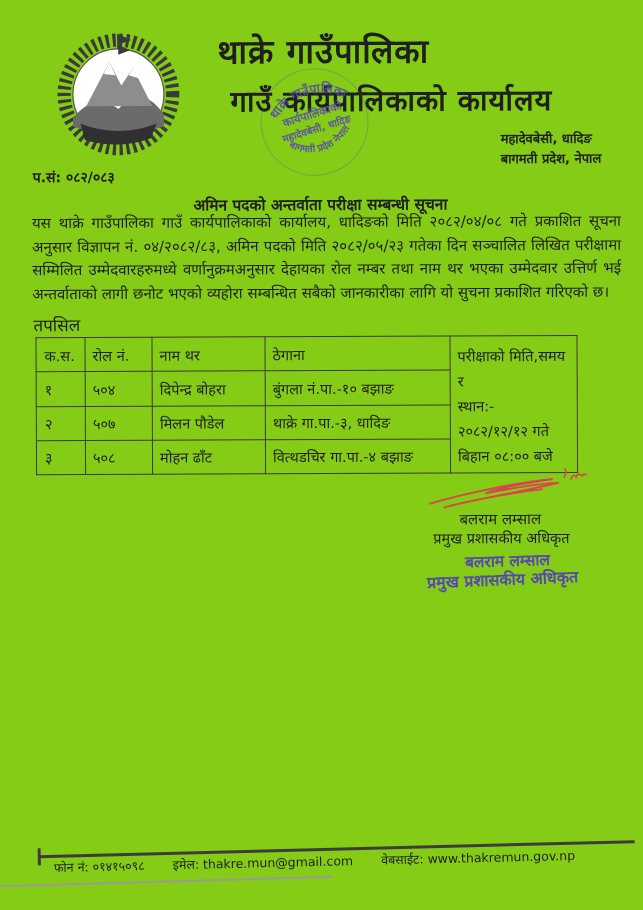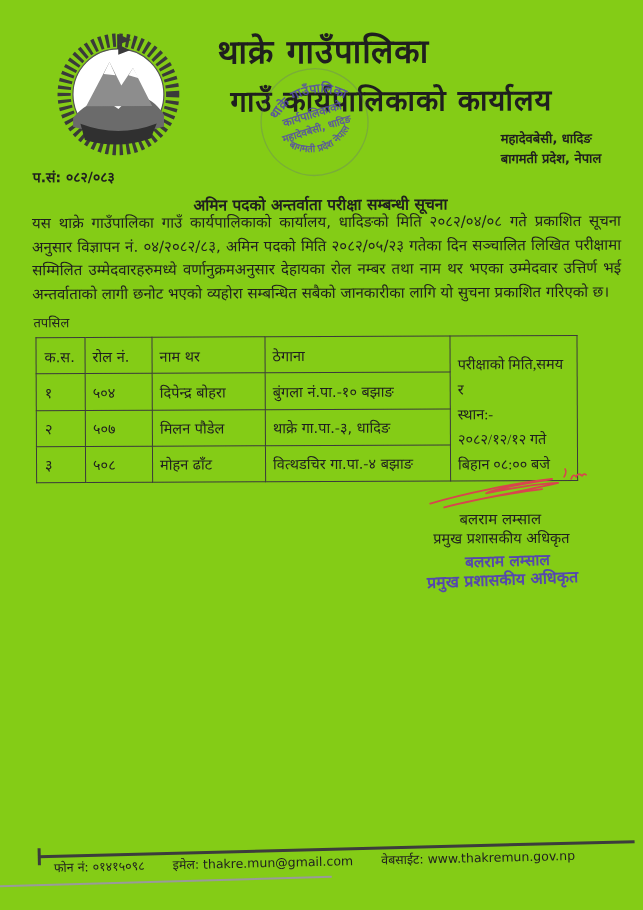--- a/index.html
+++ b/index.html
@@ -14,30 +14,30 @@
   
   .emblem{left:46px;top:26px;width:148px;height:132px;}
   .title1{left:150px;top:28px;width:350px;text-align:center;font-size:33px;font-weight:700;letter-spacing:1px;}
   .title2{left:218px;top:80px;width:350px;text-align:center;font-size:29px;font-weight:700;letter-spacing:1px;}
   .stamp{left:252px;top:58px;width:128px;height:128px;transform:rotate(-17deg);opacity:.85;}
   .addr{left:502px;top:130px;font-size:13px;font-weight:600;line-height:20px;}
   .refno{left:34px;top:166px;font-size:14px;font-weight:600;}
   .issuedate{left:440px;top:182px;width:180px;text-align:right;font-size:15px;font-weight:600;}
   .subject{left:0;top:193px;width:643px;text-align:center;font-size:15.5px;font-weight:600;}
   .bodytext{left:33px;top:211px;width:589px;font-size:15px;line-height:23.5px;text-align:justify;}
-  .tapasil{left:34px;top:312px;font-size:13px;}
+  .tapasil{left:34px;top:312px;font-size:17px;}
   
   .tblwrap{left:36px;top:336px;}
   table{border-collapse:collapse;}
   td{border:1.6px solid #3b3b3b;font-size:14.5px;padding:3px 7px;height:26px;vertical-align:middle;background:transparent;}
   td.c-sn{width:33px;text-align:left;padding-left:8px;}
   td.c-roll{width:52px;margin-left:36px;}
   td.c-name{width:98px;}
   td.c-addr{width:170px;}
-  td.c-exam{width:112px;vertical-align:top;padding-top:16px;font-family:Liberation Serif, serif;}
+  td.c-exam{width:112px;vertical-align:top;padding-top:8px;}
   .examline{font-size:14.5px;line-height:25px;}
   
   .sig-scribble{left:424px;top:468px;width:168px;height:48px;}
   .sig-name{left:430px;top:509px;width:140px;text-align:center;font-size:15px;}
   .sig-desig{left:406px;top:528px;width:190px;text-align:center;font-size:14.5px;}
   .stamp-name{left:432px;top:550px;width:150px;text-align:center;font-size:15.5px;font-weight:700;color:#5548ae;transform:rotate(-1.5deg);}
   .stamp-desig{left:402px;top:569px;width:200px;text-align:center;font-size:16px;font-weight:700;color:#5548ae;transform:rotate(-2deg);}
   
   .rule-tick{left:36px;top:847px;width:2.5px;height:17px;background:#3c3c3c;transform:rotate(-1deg);}
   .rule-main{left:37px;top:854px;width:596px;height:2.5px;background:#3c3c3c;transform:rotate(-1.2deg);transform-origin:left center;}

